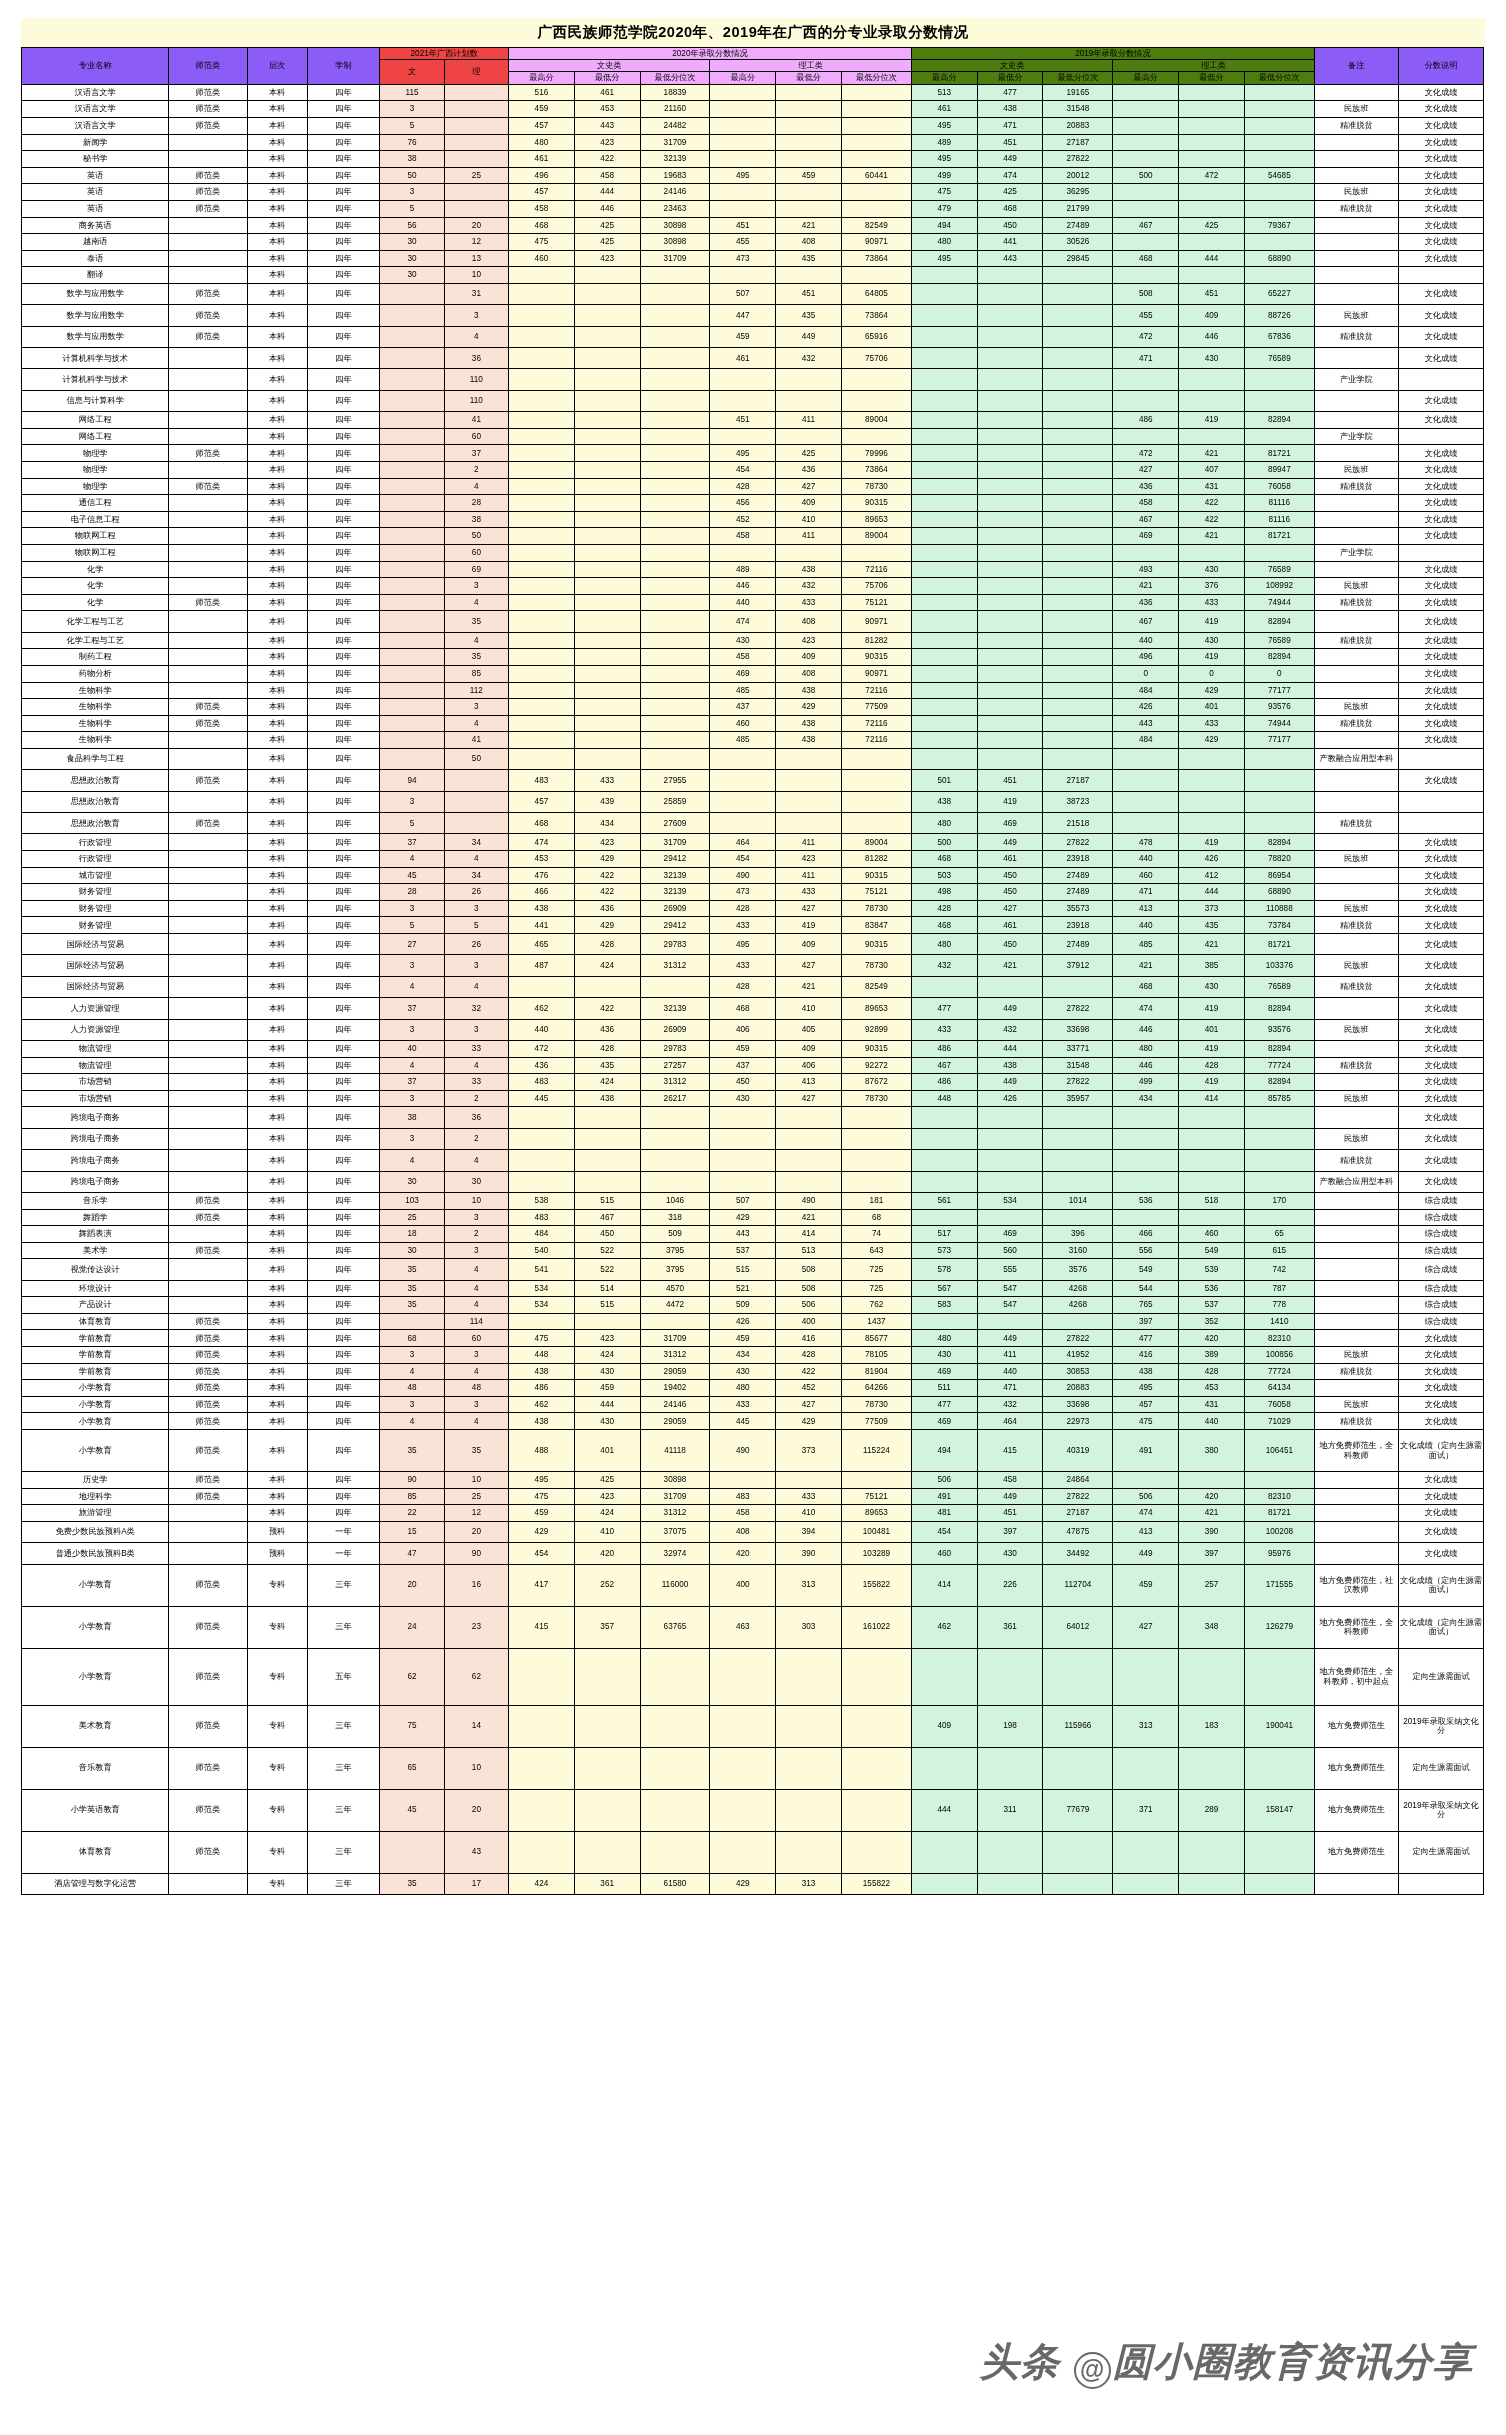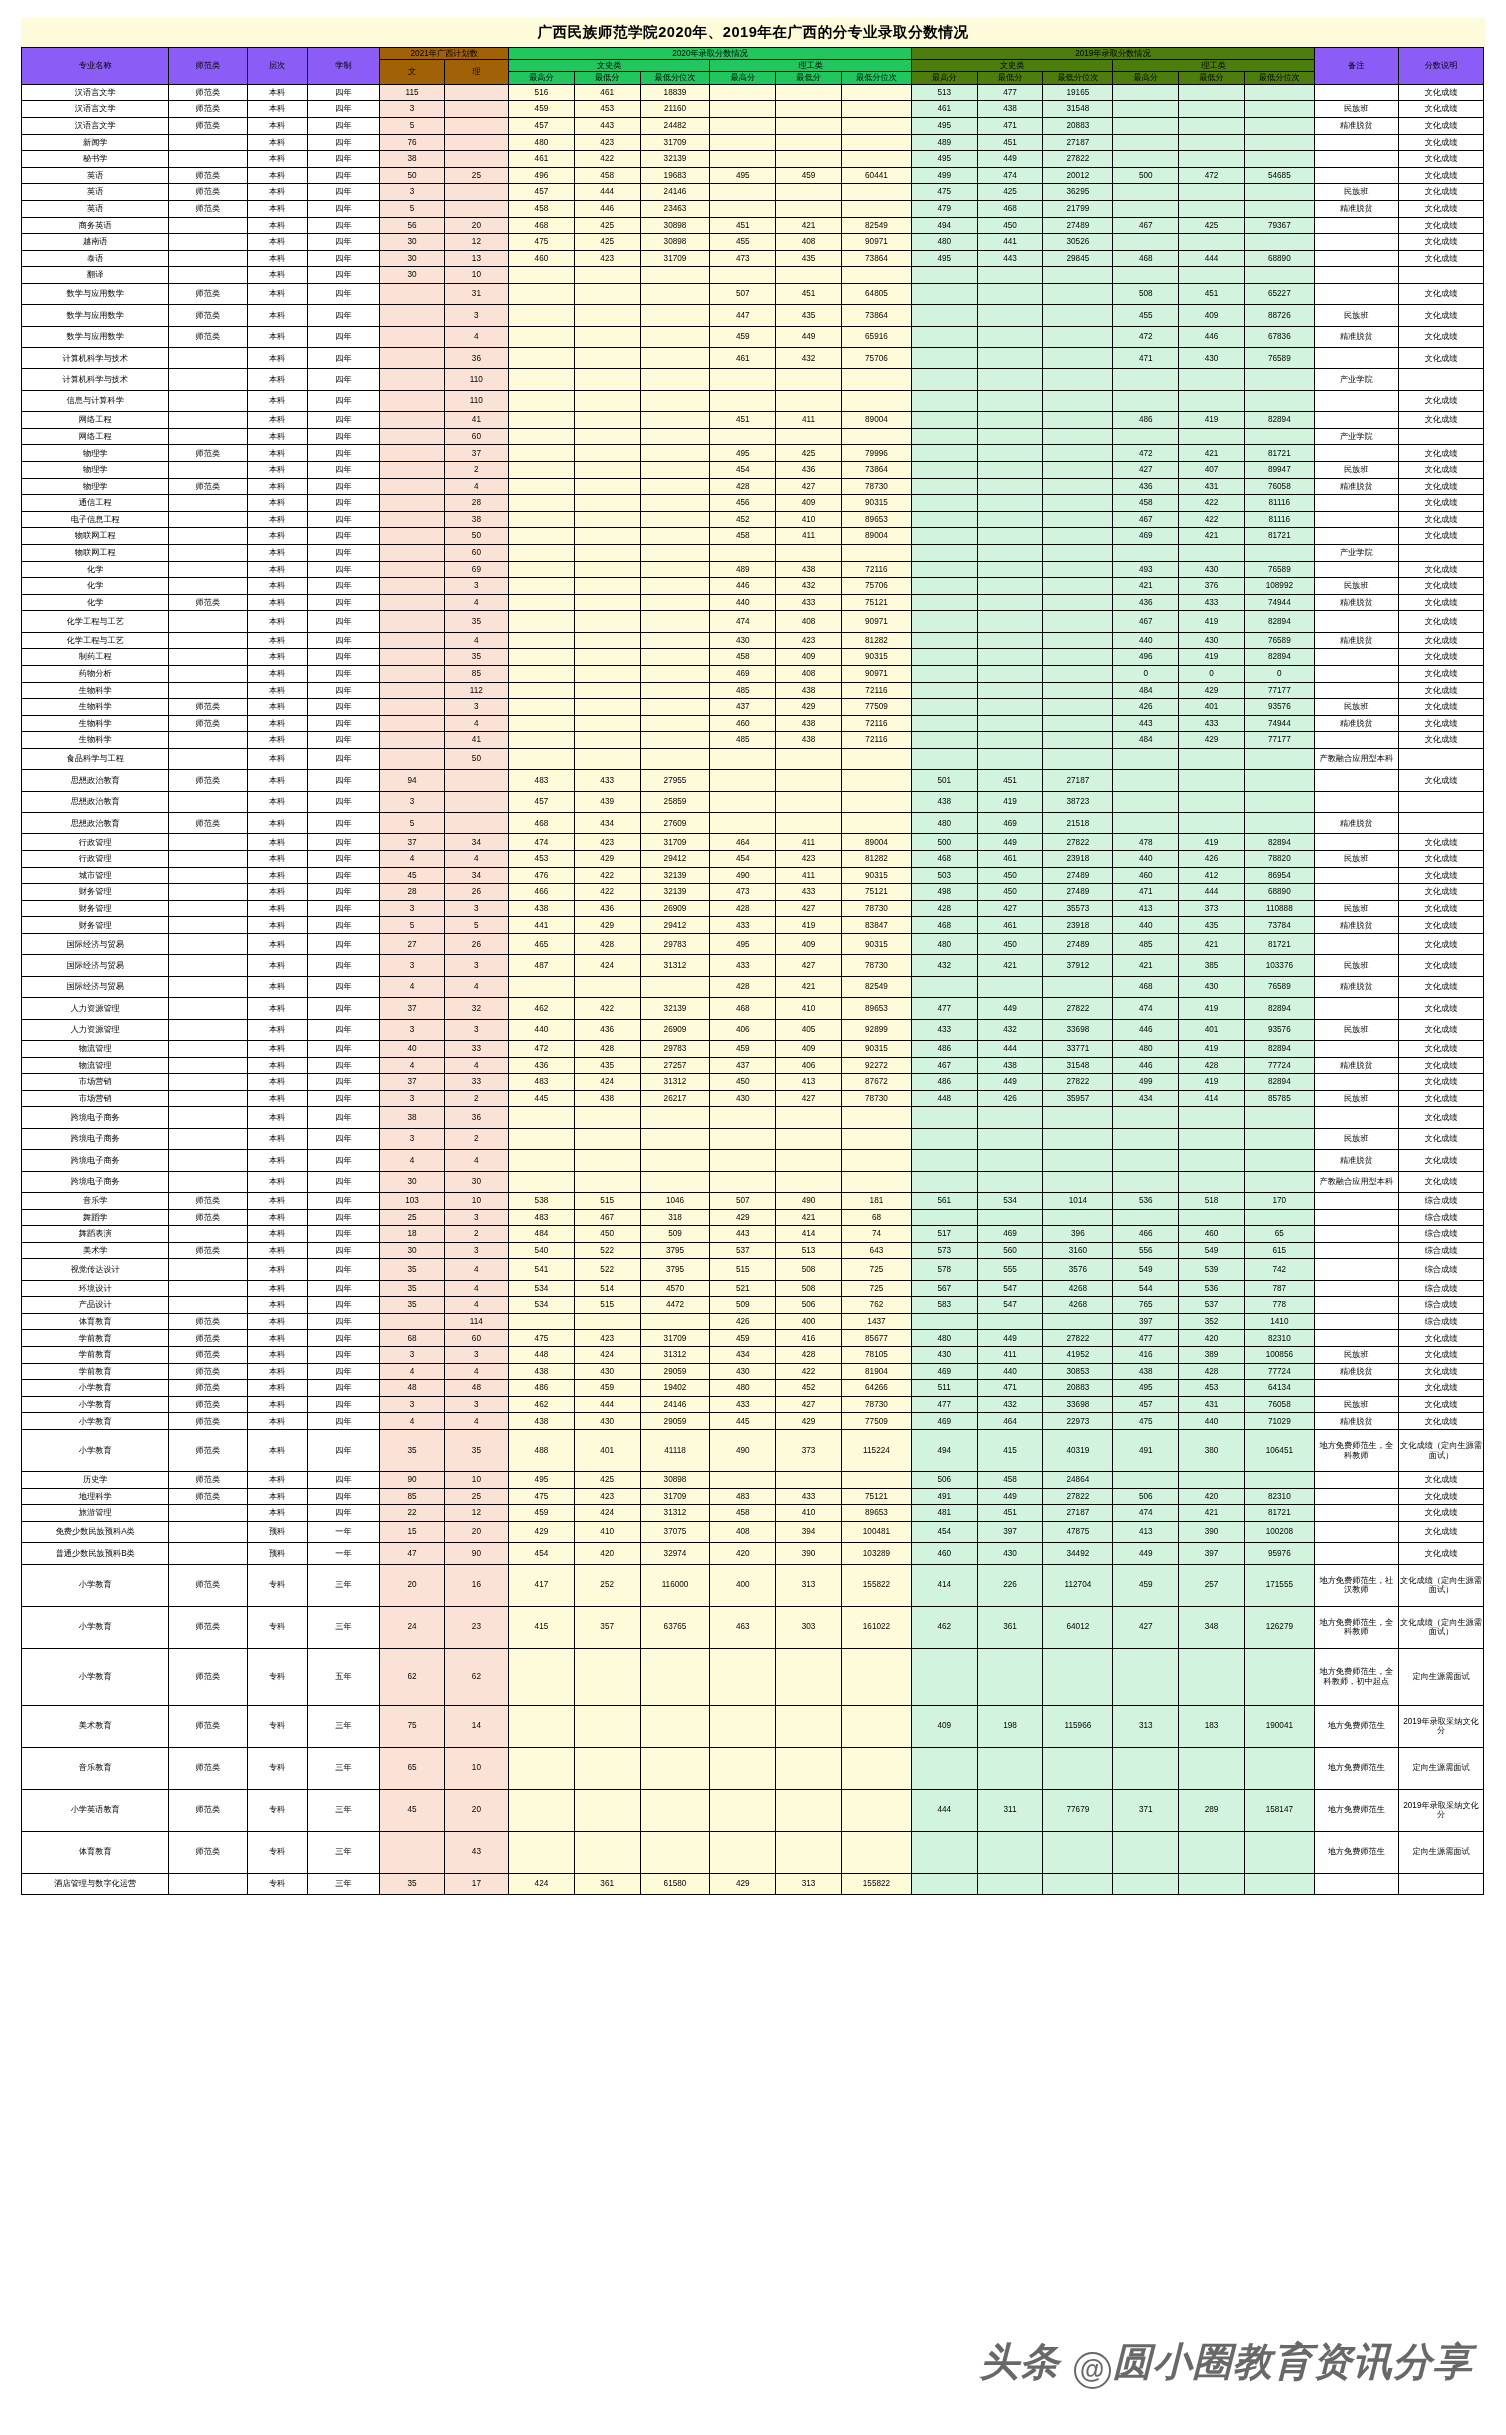--- a/index.html
+++ b/index.html
@@ -52,22 +52,22 @@
     overflow: hidden;
     word-break: break-all;
   }
   thead th {
     font-weight: bold;
     font-size: 9.2px;
     background: #fdfbd9;
     padding: 2.9px 1px;
   }
   th.plainhdr { background: #8b5cf6; }
-  th.planhdr  { background: #a16207; }
-  th.y20hdr   { background: #22c55e; }
+  th.planhdr  { background: #ef4444; }
+  th.y20hdr   { background: #f0abfc; }
   th.y19hdr   { background: #4d7c0f; }
 
   
   td.c-name   { background:#ffffff; text-align:left; padding-left:2.9px; }
   td.c-plain  { background:#ffffff; }
   td.c-plan   { background:#fae3d6; }
   td.c-y20    { background:#fdfbd9; }
   td.c-y19    { background:#d2f3de; }
   td.c-note   { background:#ffffff; font-size:7.8px; }
   td.c-desc   { background:#ffffff; font-size:7.8px; }

